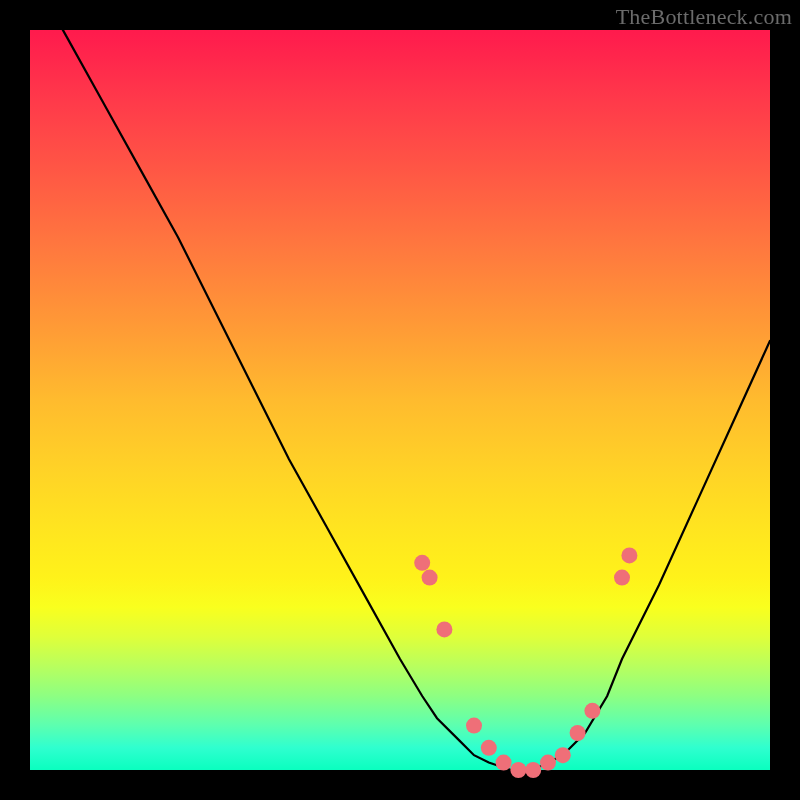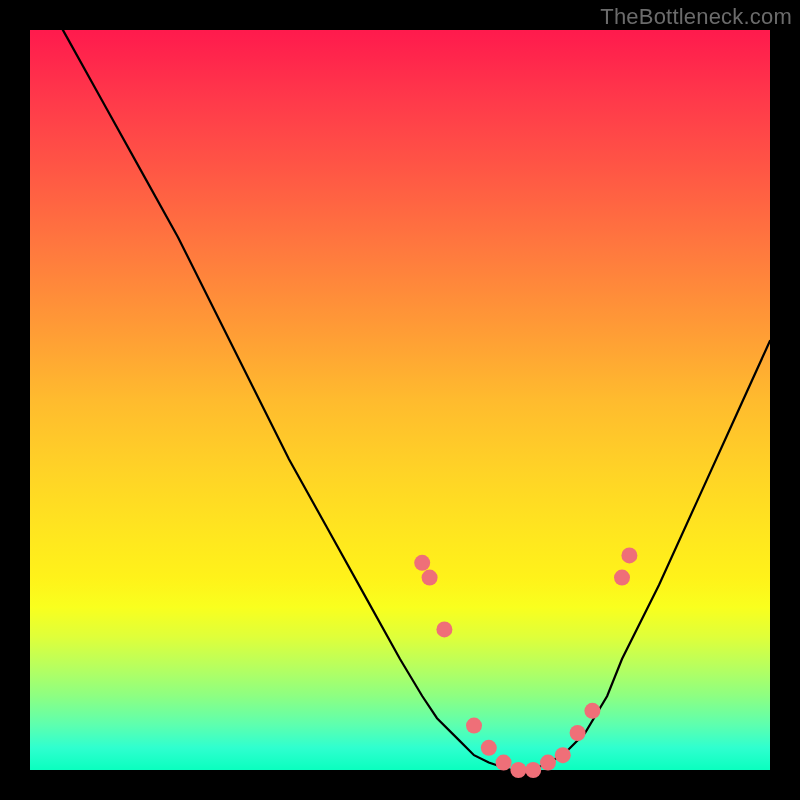--- a/index.html
+++ b/index.html
@@ -11,20 +11,21 @@
     overflow: hidden;
     font-family: Arial, Helvetica, sans-serif;
   }
   .frame {
     position: absolute;
     left: 0;
     top: 0;
     width: 800px;
     height: 800px;
     background: #000;
+    font-family: Liberation Serif, serif;
   }
   .plot {
     position: absolute;
     left: 30px;
     top: 30px;
     width: 740px;
     height: 740px;
     background: linear-gradient(to bottom,
       #ff1a4d 0%,
       #ff3b4a 10%,

